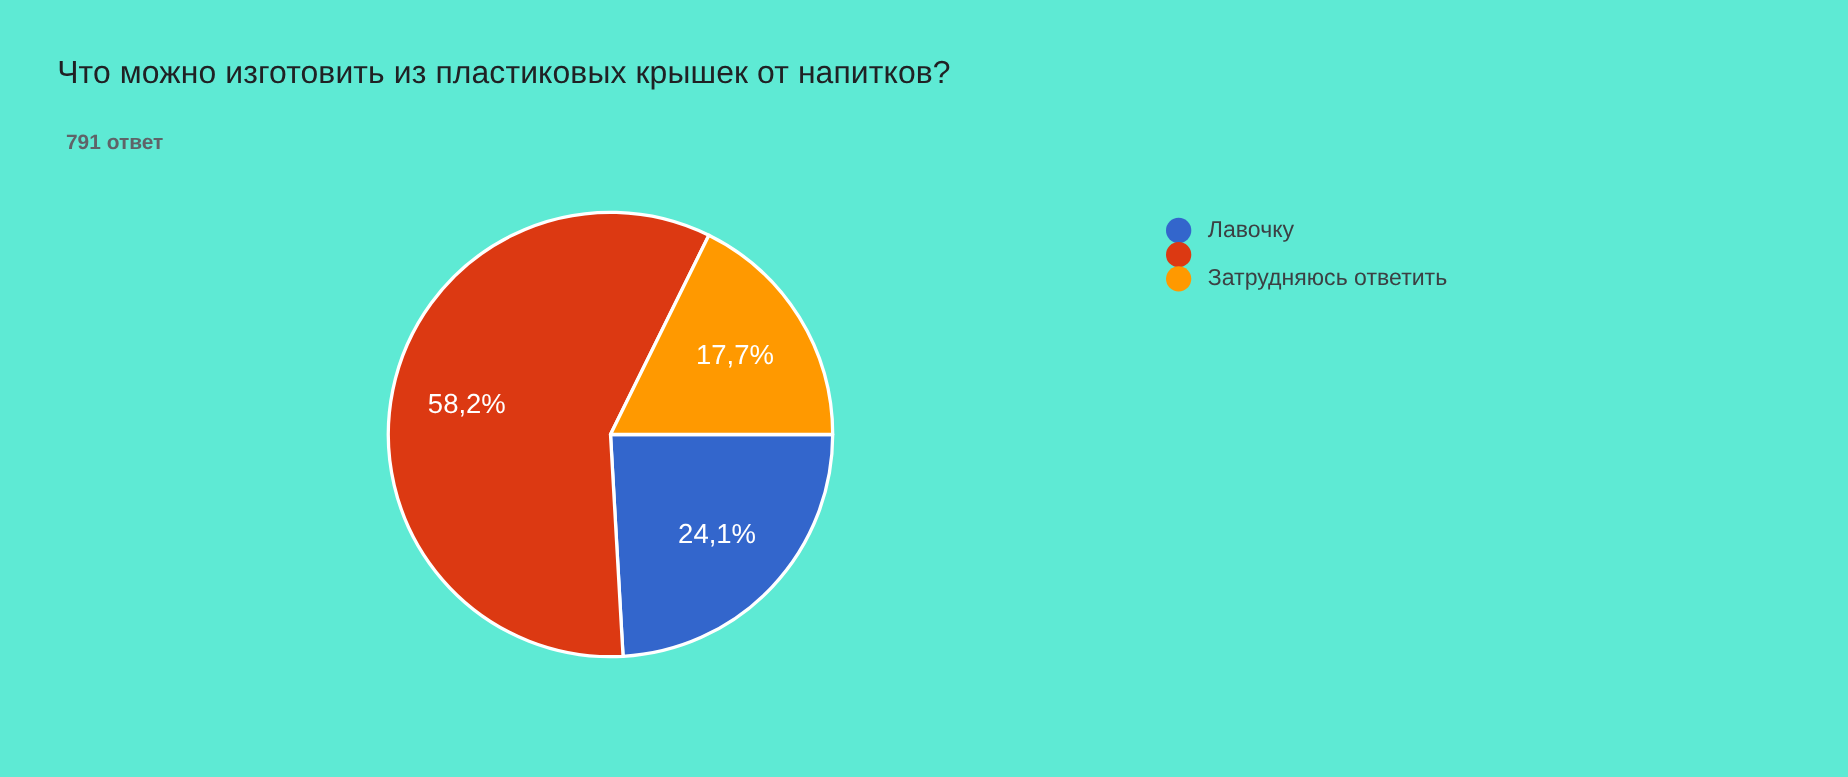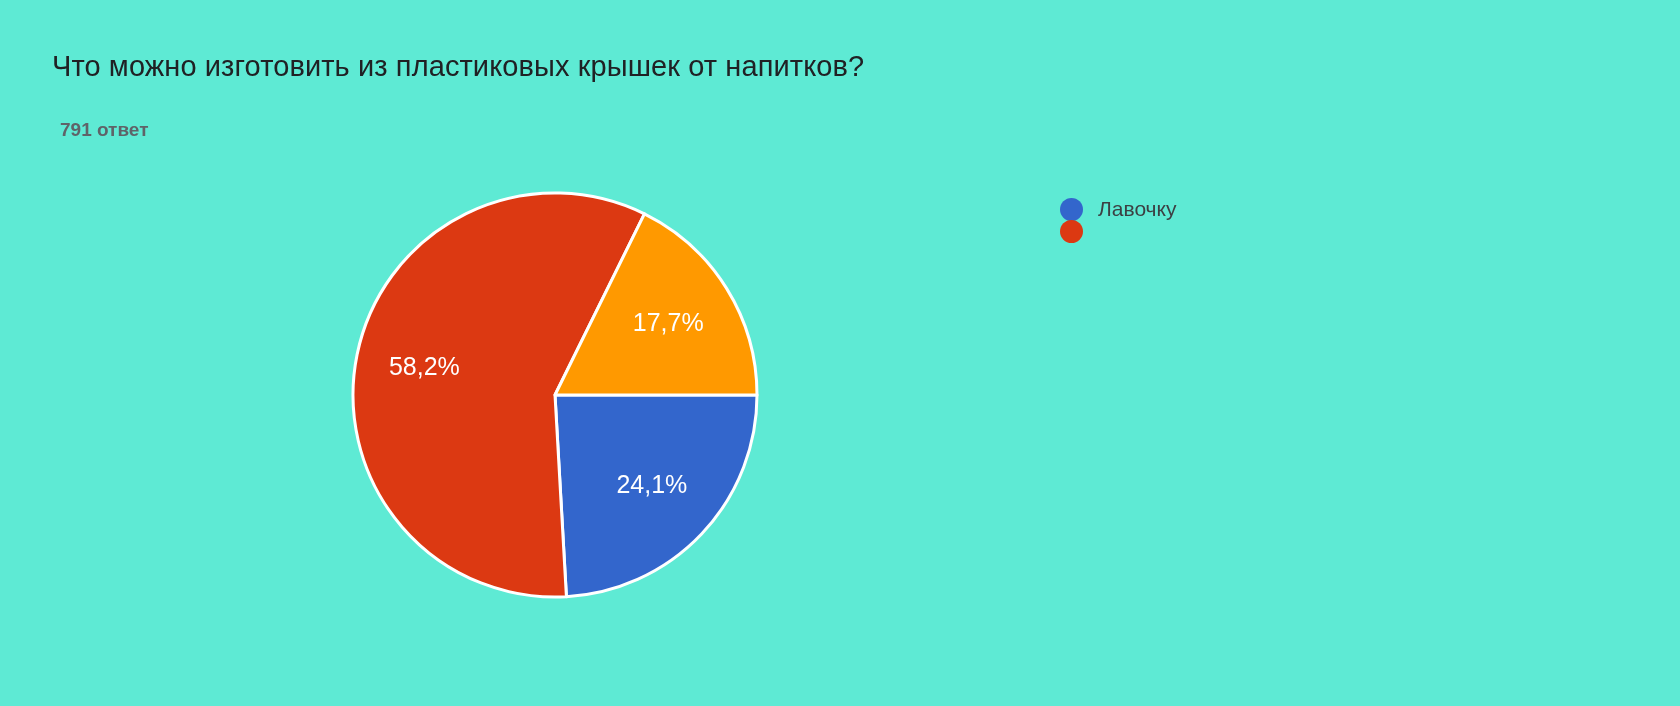--- a/index.html
+++ b/index.html
@@ -130,17 +130,21 @@
 
       <div class="legend-row">
         <span class="legend-swatch" style="background: rgb(51, 102, 204);"></span>
         <span class="legend-label">Лавочку</span>
       </div>
 
       <div class="legend-row">
         <span class="legend-swatch" style="background: rgb(220, 57, 18);"></span>
       </div>
 
+      <div class="legend-row">
+        <span class="legend-swatch" style="background: rgb(255, 153, 0);"></span>
+        <span class="legend-label">Затрудняюсь ответить</span>
+      </div>
 
     </div>
 
   </div>
 </div>
 
 </body></html>

